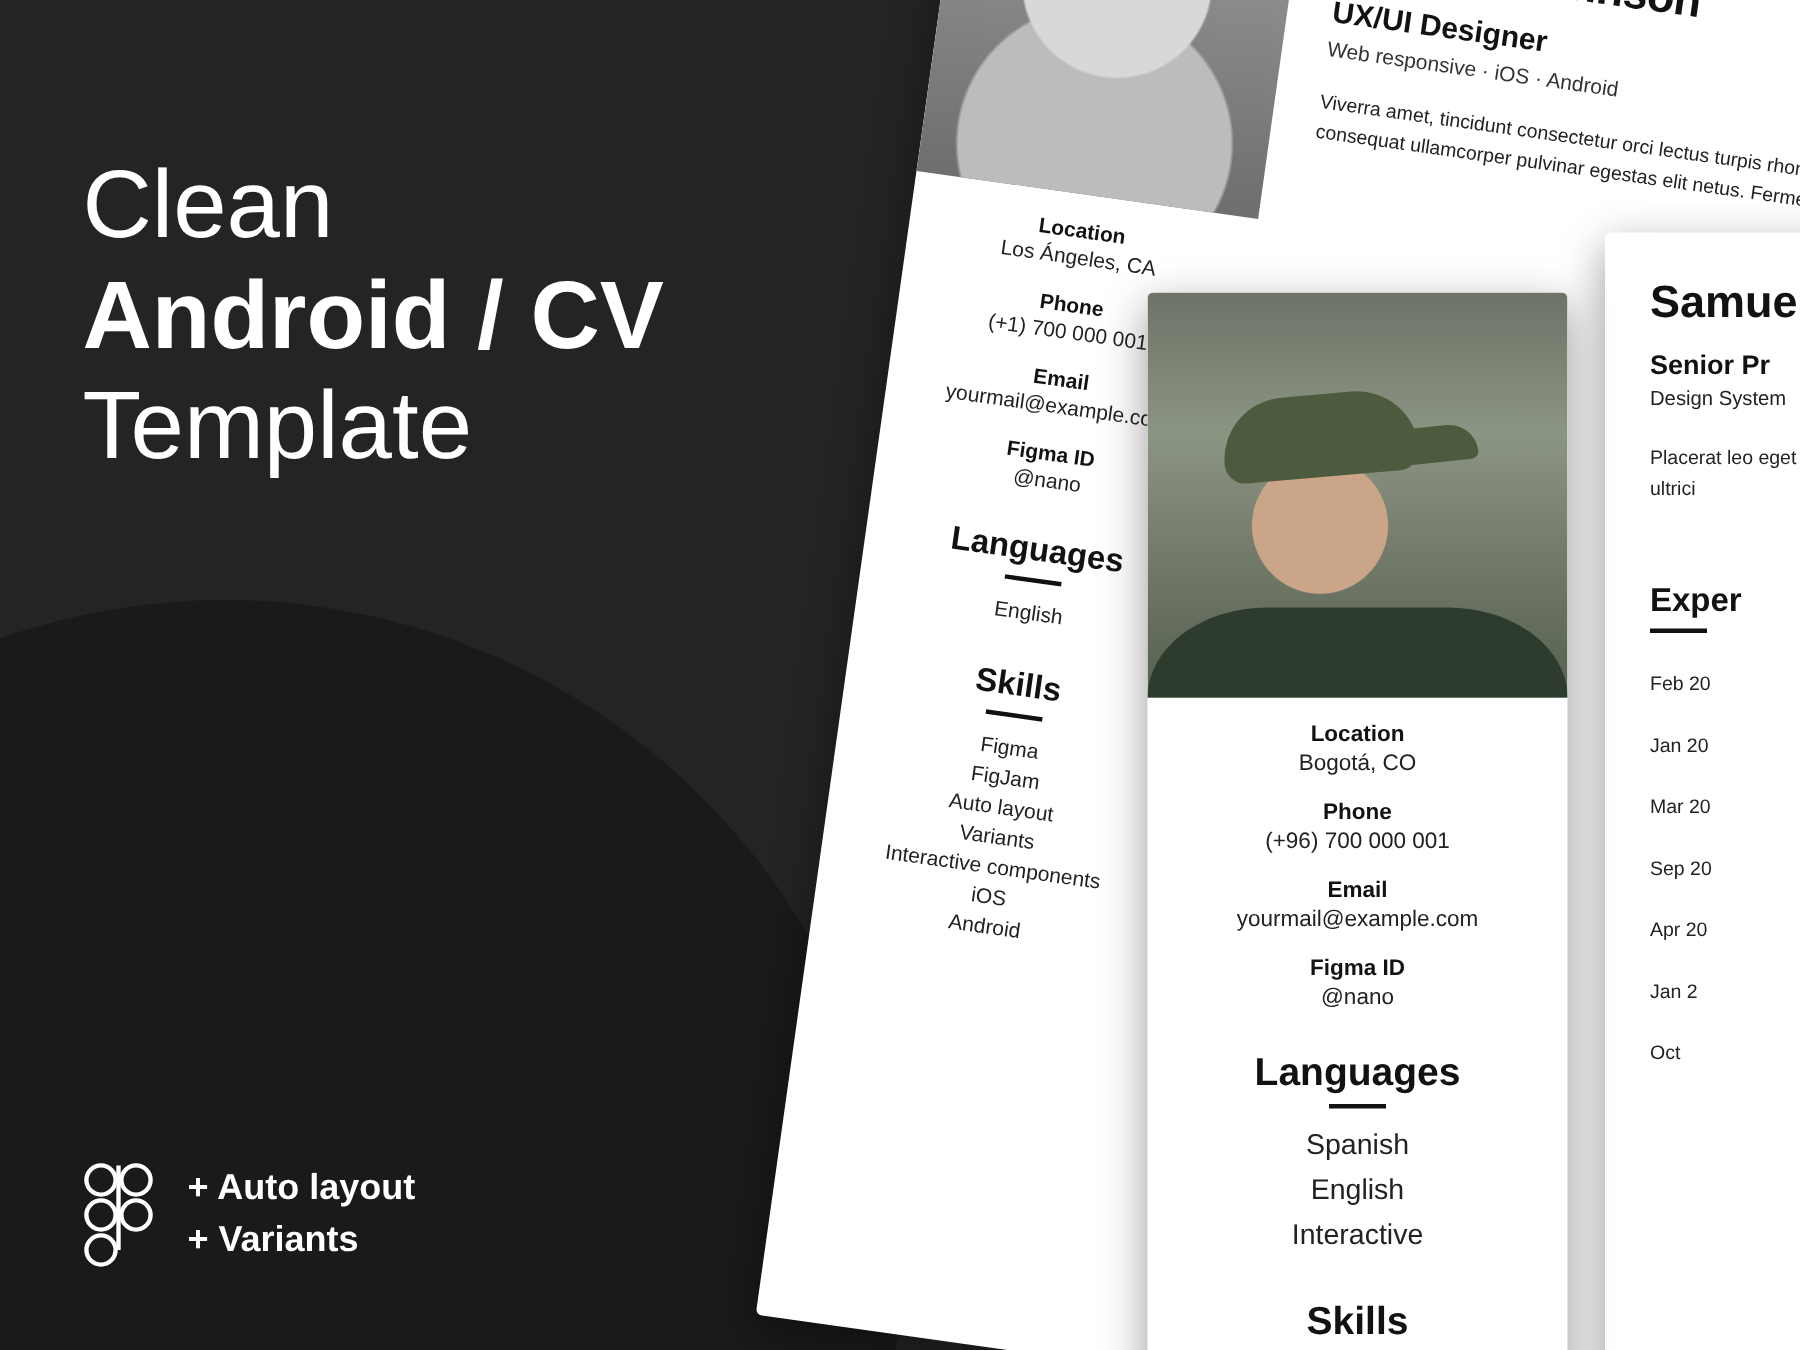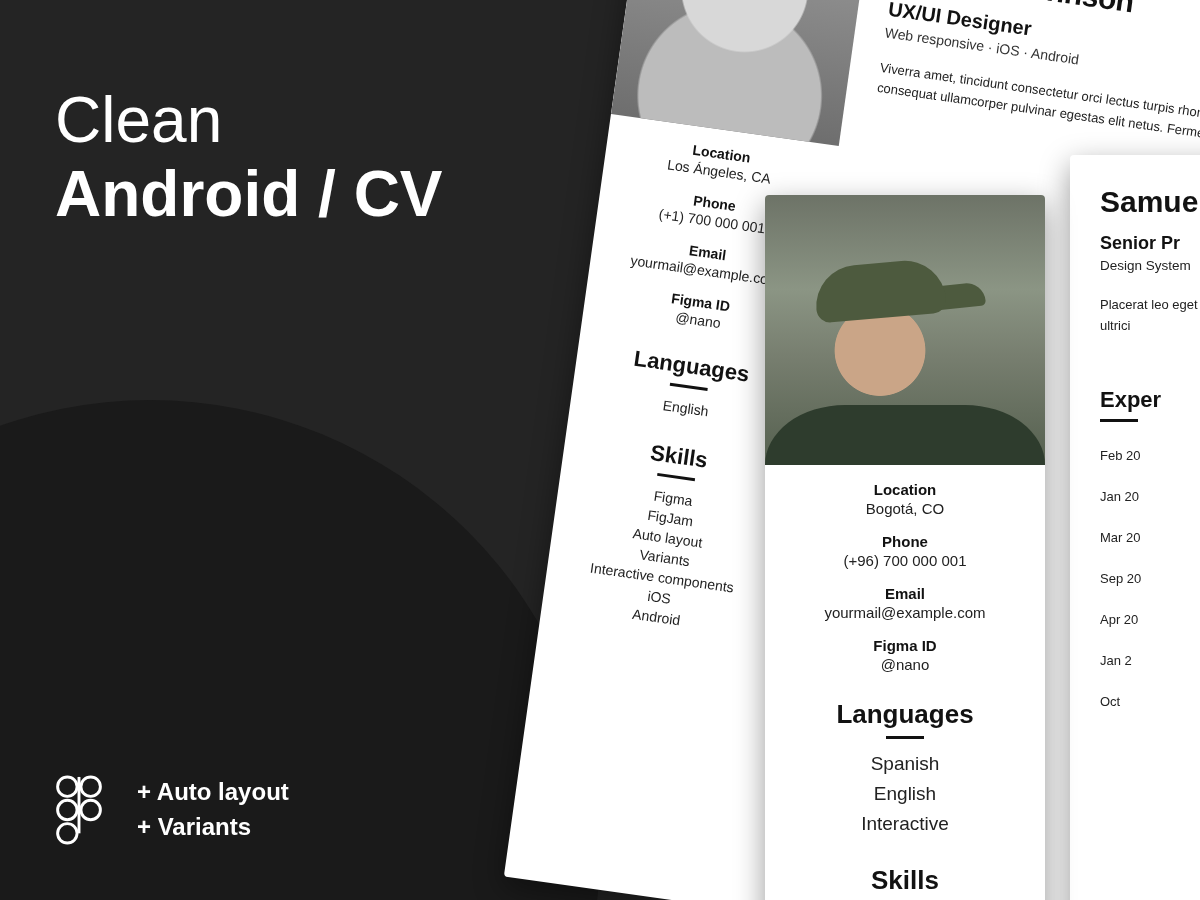--- a/index.html
+++ b/index.html
@@ -16,37 +16,37 @@
     width: 900px;
     height: 900px;
     border-radius: 50%;
     background: #1a1a1a;
     left: -300px;
     top: 400px;
   }
   .left-panel {
     position: absolute;
     left: 55px;
-    top: 84px;
+    top: 100px;
     z-index: 2;
   }
   .title {
     color: #fff;
     font-size: 64px;
     line-height: 1.15;
     font-weight: 400;
   }
   .title .bold { font-weight: 700; }
   .features-row {
     position: absolute;
     left: 55px;
     bottom: 55px;
     display: flex;
     align-items: center;
-    gap: 34px;
+    gap: 22px;
     z-index: 2;
   }
   .figma-icon svg { width: 48px; height: 70px; display:block; }
   .feature-lines { color:#fff; font-size:24px; font-weight:600; line-height:1.45; }
 
   .cards {
     position: absolute;
     inset: 0;
     z-index: 1;
   }
@@ -165,20 +165,21 @@
 </style>
 </head>
 <body>
 
 <div class="bg-circle"></div>
 
 <div class="left-panel">
   <div class="title">
     <div>Clean</div>
     <div class="bold">Android / CV</div>
+    <div>Template</div>
   </div>
 </div>
 
 <div class="features-row">
   <span class="figma-icon">
     <svg viewBox="0 0 48 72" stroke="#fff" stroke-width="3" fill="none">
       <circle cx="12" cy="12" r="10"></circle>
       <circle cx="36" cy="12" r="10"></circle>
       <circle cx="12" cy="36" r="10"></circle>
       <circle cx="36" cy="36" r="10"></circle>

